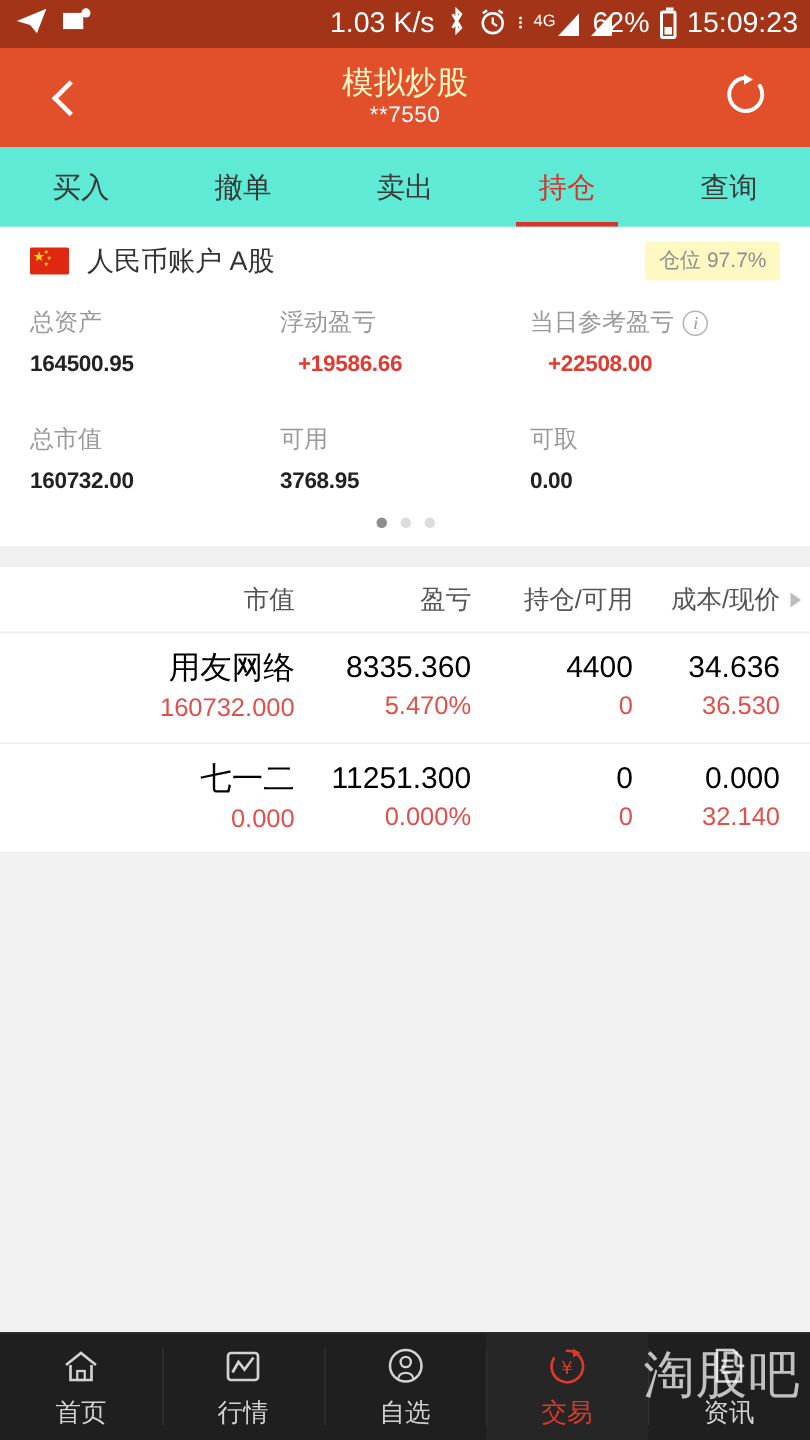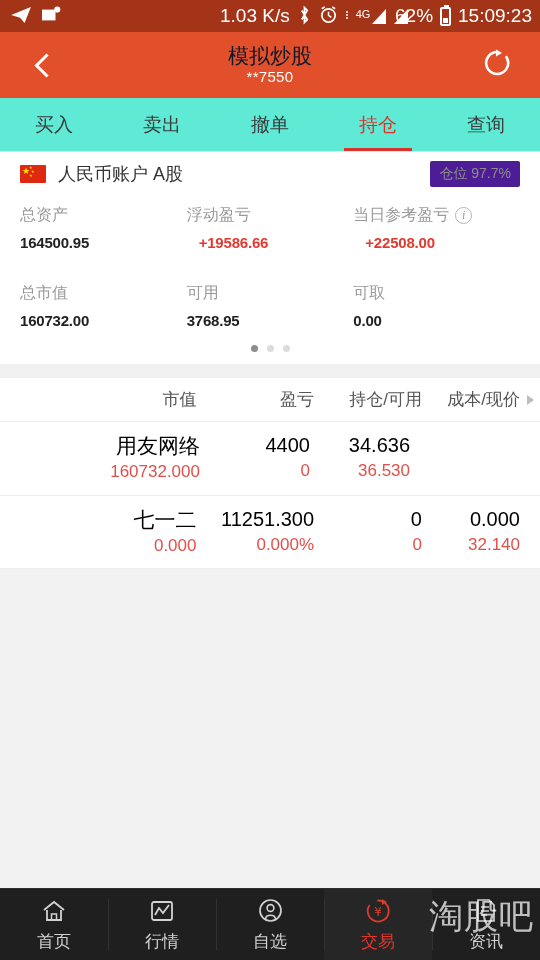--- a/index.html
+++ b/index.html
@@ -36,21 +36,21 @@
   .battery::after { content:"";position:absolute;left:1px;right:1px;bottom:1px;height:5px;background:#fff;}
 
   
   .appbar { height:66px; background:#e1502a; position:relative;
             display:flex; align-items:center; justify-content:center; }
   .back-btn { position:absolute; left:20px; top:0; height:66px; width:52px;
               display:flex; align-items:center; justify-content:center; cursor:pointer; }
   .chev { width:17px;height:17px;border-left:3px solid #fff;border-bottom:3px solid #fff;
           transform:rotate(45deg); }
   .title-wrap { text-align:center; line-height:1.12; }
-  .app-title { color:#0f172a; font-size:21px; }
+  .app-title { color:#fef9c3; font-size:21px; }
   .app-sub { color:#fff; font-size:15px; margin-top:2px; letter-spacing:.3px;}
   .refresh-btn { position:absolute; right:16px; top:0; height:66px; width:54px;
                  display:flex; align-items:center; justify-content:center; cursor:pointer; }
 
   
   .tabs { height:54px; background:#5eead4; display:flex; align-items:stretch;
           border-bottom:1px solid #e6e6e6; }
   .tab { flex:1; display:flex; align-items:center; justify-content:center;
          font-size:19px; color:#3a3a3a; position:relative; cursor:pointer; }
   .tab.active { color:#d8342b; }
@@ -61,21 +61,21 @@
   .card { background:#fff; padding:0 20px 0 20px; }
   .acct-row { height:44px; display:flex; align-items:center; }
   .flag { width:26px;height:18px;background:#de2910;position:relative;border-radius:1px;
           margin-right:12px; flex:none; }
   .flag .st { position:absolute;color:#ffde00;line-height:1; }
   .flag .s1 { font-size:9px; left:2px; top:2px; }
   .flag .s2 { font-size:4px; left:9px; top:1px; }
   .flag .s3 { font-size:4px; left:11px; top:5px; }
   .flag .s4 { font-size:4px; left:9px; top:9px; }
   .acct-name { font-size:18px; color:#333; }
-  .pos-badge { margin-left:auto; background:#4c1d95; color:#8e8e8e;
+  .pos-badge { margin-left:auto; background:#fef9c3; color:#8e8e8e;
                font-size:14px; padding:4px 9px; border-radius:2px; }
 
   .stats { padding-top:9px; }
   .stat-row { display:flex; }
   .stat-cell { width:33.33%; }
   .stat-label { font-size:16px; color:#9a9a9a; display:flex; align-items:center; gap:6px;
                 margin-bottom:8px; }
   .info-i { width:17px;height:17px;border:1.4px solid #b4b4b4;border-radius:50%;
             font-size:12px;color:#9a9a9a;display:inline-flex;align-items:center;
             justify-content:center; font-style:italic; font-family:"Liberation Serif",serif; flex:none;}
@@ -188,22 +188,22 @@
         <svg width="32" height="32" viewBox="0 0 32 32">
           <path d="M16 5 A11 11 0 1 0 25.5 10.2" stroke="#fff" stroke-width="2.6" fill="none" stroke-linecap="round"></path>
           <path d="M15 2.5 L21 6 L15 9.5 Z" fill="#fff"></path>
         </svg>
       </span>
     </div>
   </div>
 
   <div class="tabs">
     <div class="tab">买入</div>
+    <div class="tab">撤单</div>
     <div class="tab">卖出</div>
-    <div class="tab">撤单</div>
     <div class="tab active">持仓</div>
     <div class="tab">查询</div>
   </div>
 
   <div class="card">
     <div class="acct-row">
       <span class="flag">
         <span class="st s1">★</span>
           <span class="st s2">★</span>
           <span class="st s3">★</span>
@@ -266,20 +266,24 @@
       <div class="th c3">持仓/可用</div>
       <div class="th c4">成本/现价</div>
       <span class="arr"></span>
     </div>
 
     <div class="tr">
       <div class="cell c1">
         <span class="v-top">用友网络</span>
         <span class="v-bot">160732.000</span>
       </div>
+      <div class="cell c2">
+        <span class="v-top">8335.360</span>
+        <span class="v-bot">5.470%</span>
+      </div>
       <div class="cell c3">
         <span class="v-top">4400</span>
         <span class="v-bot">0</span>
       </div>
       <div class="cell c4">
         <span class="v-top">34.636</span>
         <span class="v-bot">36.530</span>
       </div>
     </div>
 

